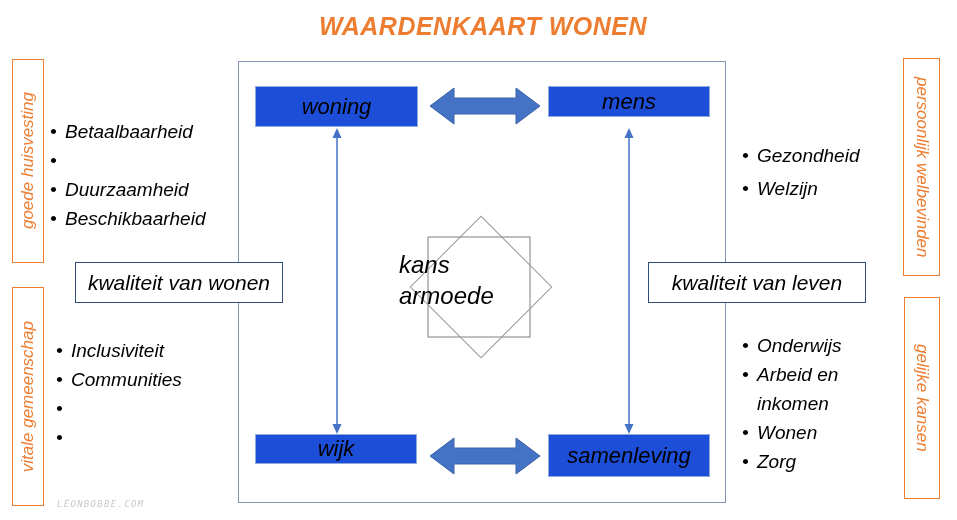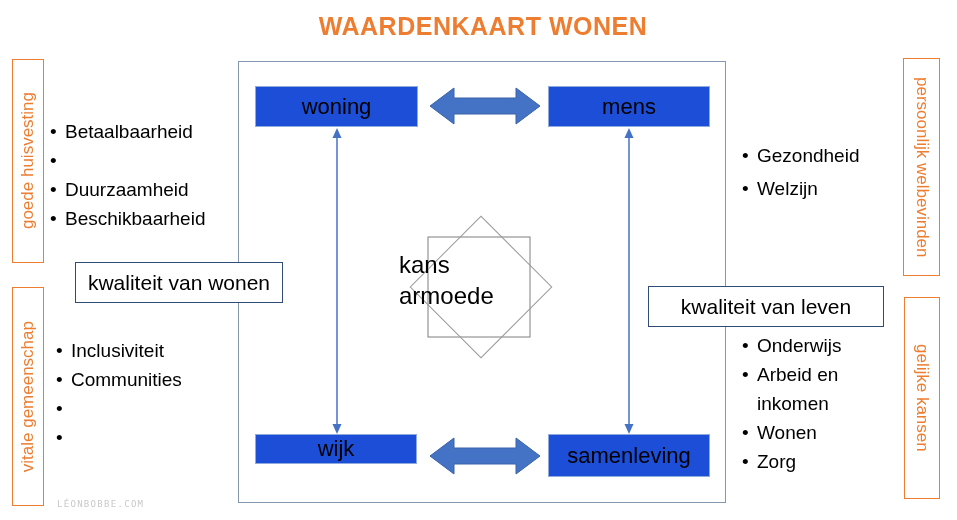--- a/index.html
+++ b/index.html
@@ -1,40 +1,40 @@
 <!DOCTYPE html>
 <html><head>
 <meta charset="utf-8">
 <style>
   html,body{margin:0;padding:0;background:#fff;}
   .canvas{position:relative;width:957px;height:520px;background:#ffffff;overflow:hidden;
-          font-family:"Liberation Sans", sans-serif;color:#000;}
+          font-family:"Liberation Sans", sans-serif;color:#000;font-style:italic;}
 
   .title{position:absolute;left:238px;top:12px;width:490px;text-align:center;
          font-size:25px;font-weight:bold;color:#ED7D31;letter-spacing:.5px;}
 
   .frame{position:absolute;left:238px;top:61px;width:488px;height:442px;
          border:1.5px solid #8496B0;box-sizing:border-box;}
 
   .overlay{position:absolute;left:0;top:0;pointer-events:none;}
 
   .node{position:absolute;background:#1d4ed8;border:1.5px solid #8FAADC;box-sizing:border-box;
         display:flex;align-items:center;justify-content:center;font-size:22px;}
   .node.woning{left:255px;top:86px;width:163px;height:41px;}
-  .node.mens{left:548px;top:86px;width:162px;height:41px;}
+  .node.mens{left:548px;top:86px;width:162px;height:31px;}
   .node.wijk{left:255px;top:434px;width:162px;height:30px;}
   .node.samenleving{left:548px;top:434px;width:162px;height:43px;}
 
   .center-text{position:absolute;left:399px;top:249px;width:164px;text-align:left;
                font-size:24px;line-height:31px;}
 
   .qlabel{position:absolute;background:#fff;border:1.5px solid #2E4C77;box-sizing:border-box;
           display:flex;align-items:center;justify-content:center;font-size:21px;}
   .qlabel.left{left:75px;top:262px;width:208px;height:41px;}
-  .qlabel.right{left:648px;top:262px;width:236px;height:41px;margin-top:24px;}
+  .qlabel.right{left:648px;top:262px;width:218px;height:41px;}
 
   .side-box{position:absolute;border:1.2px solid #ED7D31;box-sizing:border-box;color:#ED7D31;
             display:flex;align-items:center;justify-content:center;font-size:17px;background:#fff;}
   .side-box .vtxt{writing-mode:vertical-rl;white-space:nowrap;}
   .side-box.lft .vtxt{transform:rotate(180deg);}
   .side-box.tl{left:12px;top:59px;width:32px;height:204px;}
   .side-box.bl{left:12px;top:287px;width:32px;height:219px;}
   .side-box.tr{left:903px;top:58px;width:37px;height:218px;}
   .side-box.br{left:904px;top:297px;width:36px;height:202px;}
 

